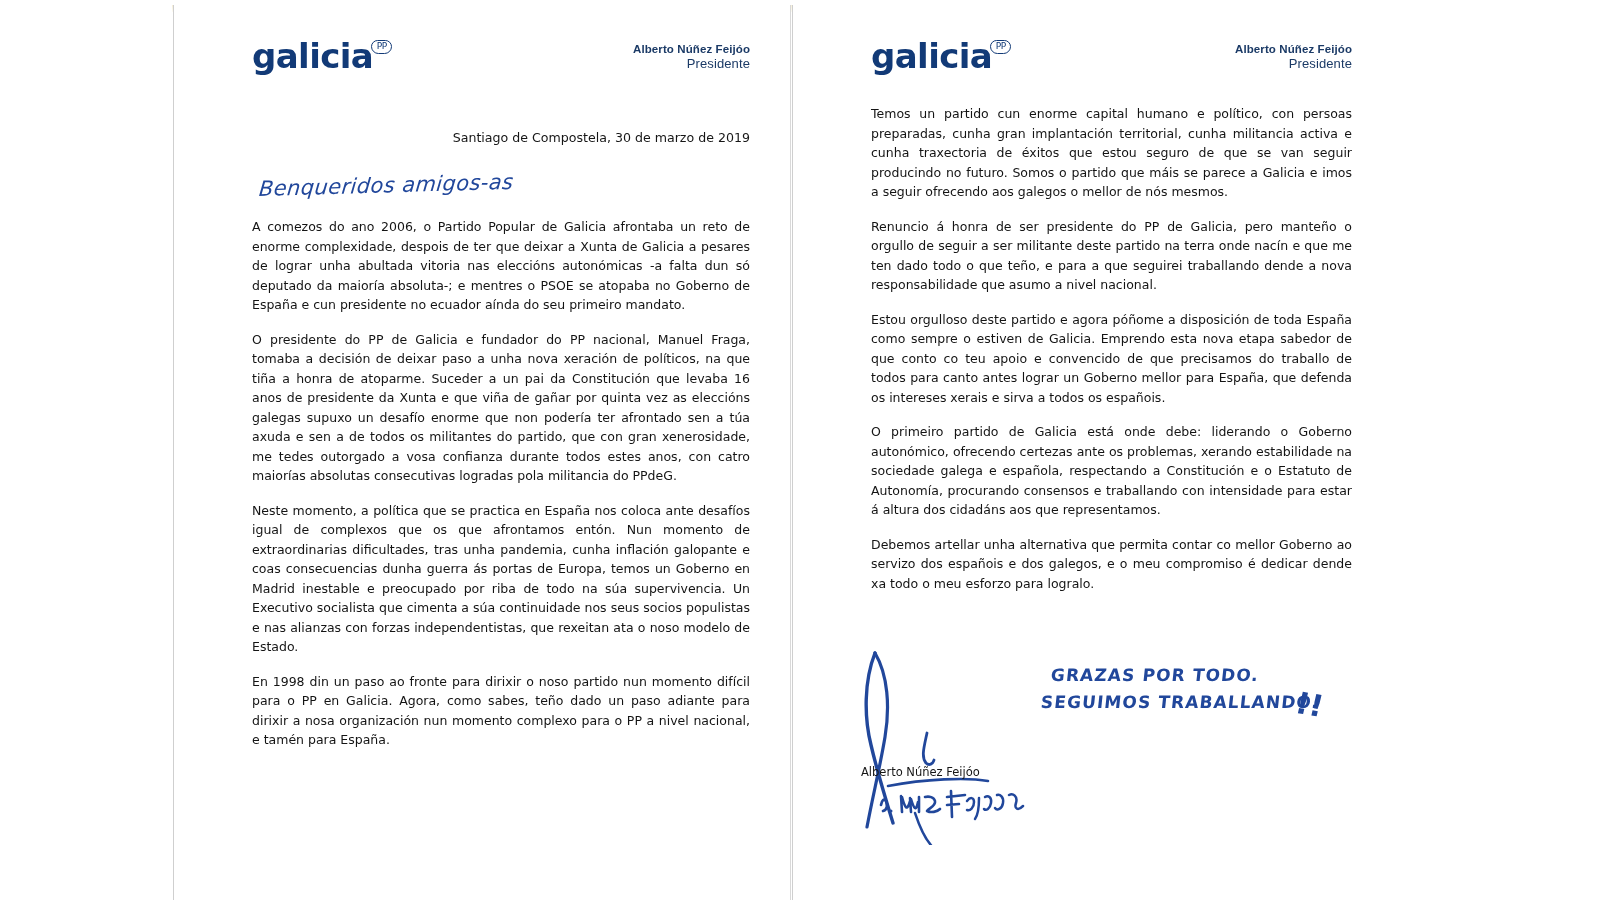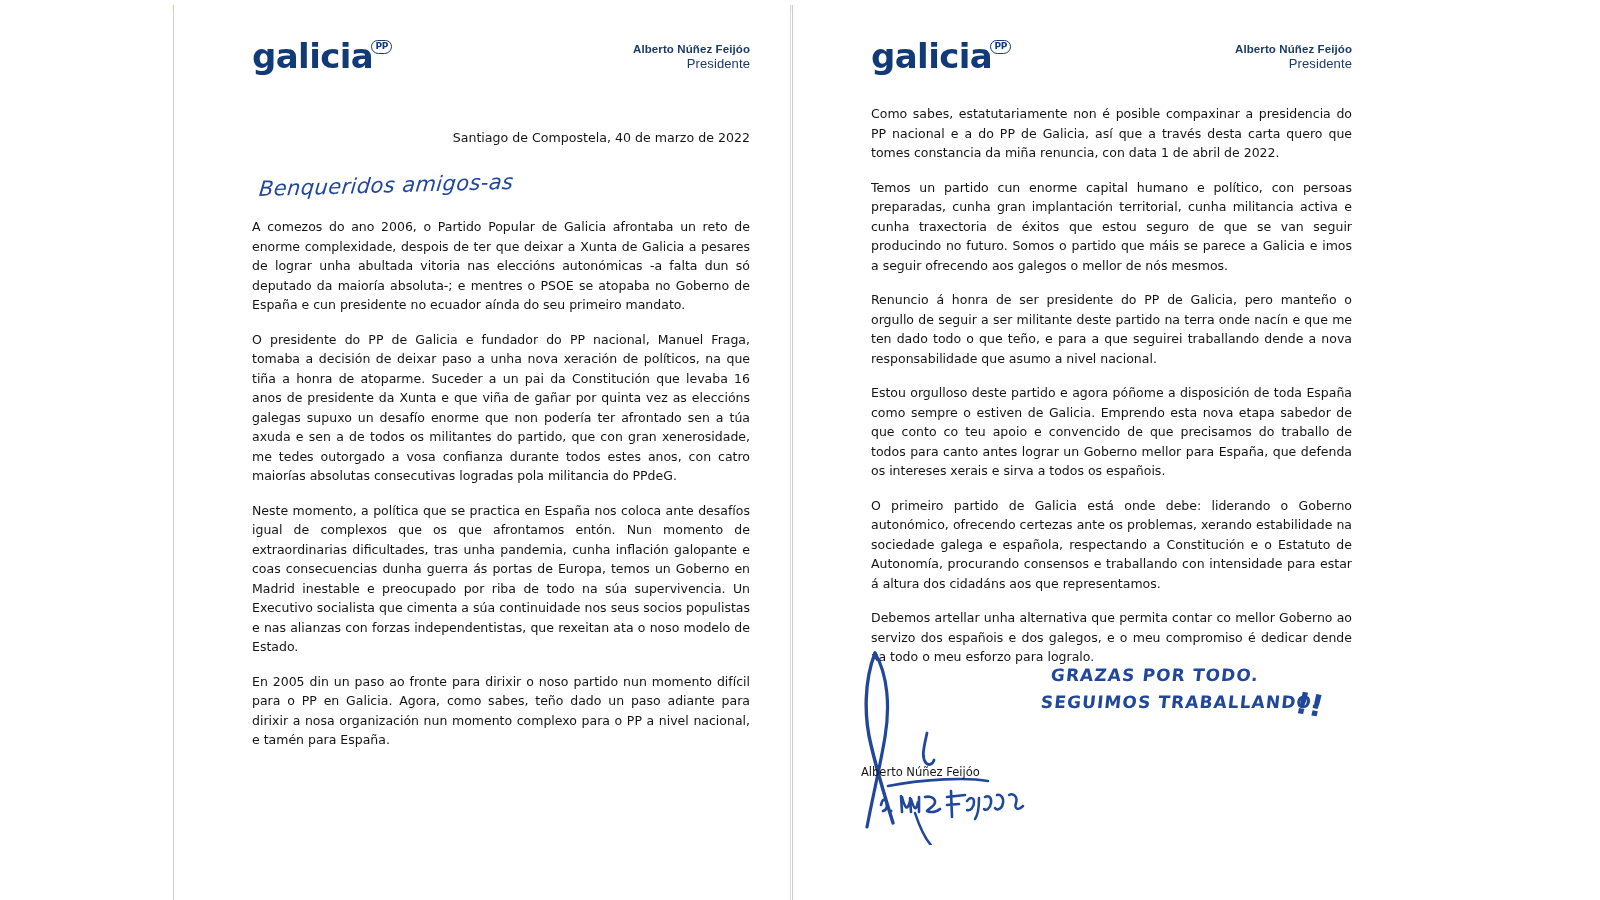--- a/index.html
+++ b/index.html
@@ -88,21 +88,21 @@
     margin-left: -2px;
     width: 21px;
     height: 14px;
     border: 1.6px solid #123a77;
     border-radius: 8px 8px 9px 9px;
     box-sizing: border-box;
     text-align: center;
   }
   .logo-pp span {
     font-family: "DejaVu Sans", sans-serif;
-    font-weight: 700;
+    font-weight: 400;
     font-size: 9px;
     line-height: 11px;
     color: #123a77;
     letter-spacing: -0.4px;
     display: block;
   }
   .signer-block {
     position: absolute;
     text-align: right;
     line-height: 1.22;
@@ -210,28 +210,28 @@
         <div class="logo" style="left:78px; top:6px;">
           <span class="logo-word">galicia</span><span class="logo-pp"><span>PP</span></span>
         </div>
         <div class="signer-block" style="right:40px; top:9px;">
           <div class="signer-name">Alberto Núñez Feijóo</div>
           <div class="signer-role">Presidente</div>
         </div>
       </div>
 
       <div class="doc-body" style="left:78px; right:40px; top:125px;">
-        <div class="place-date">Santiago de Compostela, 40 de marzo de 2022</div>
+        <div class="place-date">Santiago de Compostela, 30 de marzo de 2019</div>
 
         <div style="height:72px;"></div>
 
         <p class="para">A comezos do ano 2006, o Partido Popular de Galicia afrontaba un reto de enorme complexidade, despois de ter que deixar a Xunta de Galicia a pesares de lograr unha abultada vitoria nas eleccións autonómicas -a falta dun só deputado da maioría absoluta-; e mentres o PSOE se atopaba no Goberno de España e cun presidente no ecuador aínda do seu primeiro mandato.</p>
         <p class="para">O presidente do PP de Galicia e fundador do PP nacional, Manuel Fraga, tomaba a decisión de deixar paso a unha nova xeración de políticos, na que tiña a honra de atoparme. Suceder a un pai da Constitución que levaba 16 anos de presidente da Xunta e que viña de gañar por quinta vez as eleccións galegas supuxo un desafío enorme que non podería ter afrontado sen a túa axuda e sen a de todos os militantes do partido, que con gran xenerosidade, me tedes outorgado a vosa confianza durante todos estes anos, con catro maiorías absolutas consecutivas logradas pola militancia do PPdeG.</p>
         <p class="para">Neste momento, a política que se practica en España nos coloca ante desafíos igual de complexos que os que afrontamos entón. Nun momento de extraordinarias dificultades, tras unha pandemia, cunha inflación galopante e coas consecuencias dunha guerra ás portas de Europa, temos un Goberno en Madrid inestable e preocupado por riba de todo na súa supervivencia. Un Executivo socialista que cimenta a súa continuidade nos seus socios populistas e nas alianzas con forzas independentistas, que rexeitan ata o noso modelo de Estado.</p>
-        <p class="para">En 2005 din un paso ao fronte para dirixir o noso partido nun momento difícil para o PP en Galicia. Agora, como sabes, teño dado un paso adiante para dirixir a nosa organización nun momento complexo para o PP a nivel nacional, e tamén para España.</p>
+        <p class="para">En 1998 din un paso ao fronte para dirixir o noso partido nun momento difícil para o PP en Galicia. Agora, como sabes, teño dado un paso adiante para dirixir a nosa organización nun momento complexo para o PP a nivel nacional, e tamén para España.</p>
       </div>
 
       <div class="greeting-hand handwritten" style="left:84px; top:172px;">Benqueridos amigos-as</div>
 
     </div>
   </div>
 
   <div class="page page-2">
     <div class="page-inner">
 
@@ -239,21 +239,20 @@
         <div class="logo" style="left:78px; top:6px;">
           <span class="logo-word">galicia</span><span class="logo-pp"><span>PP</span></span>
         </div>
         <div class="signer-block" style="right:248px; top:9px;">
           <div class="signer-name">Alberto Núñez Feijóo</div>
           <div class="signer-role">Presidente</div>
         </div>
       </div>
 
       <div class="doc-body" style="left:78px; right:248px; top:99px;">
-        <p class="para">Como sabes, estatutariamente non é posible compaxinar a presidencia do PP nacional e a do PP de Galicia, así que a través desta carta quero que tomes constancia da miña renuncia, con data 1 de abril de 2022.</p>
         <p class="para">Temos un partido cun enorme capital humano e político, con persoas preparadas, cunha gran implantación territorial, cunha militancia activa e cunha traxectoria de éxitos que estou seguro de que se van seguir producindo no futuro. Somos o partido que máis se parece a Galicia e imos a seguir ofrecendo aos galegos o mellor de nós mesmos.</p>
         <p class="para">Renuncio á honra de ser presidente do PP de Galicia, pero manteño o orgullo de seguir a ser militante deste partido na terra onde nacín e que me ten dado todo o que teño, e para a que seguirei traballando dende a nova responsabilidade que asumo a nivel nacional.</p>
         <p class="para">Estou orgulloso deste partido e agora póñome a disposición de toda España como sempre o estiven de Galicia. Emprendo esta nova etapa sabedor de que conto co teu apoio e convencido de que precisamos do traballo de todos para canto antes lograr un Goberno mellor para España, que defenda os intereses xerais e sirva a todos os españois.</p>
         <p class="para">O primeiro partido de Galicia está onde debe: liderando o Goberno autonómico, ofrecendo certezas ante os problemas, xerando estabilidade na sociedade galega e española, respectando a Constitución e o Estatuto de Autonomía, procurando consensos e traballando con intensidade para estar á altura dos cidadáns aos que representamos.</p>
         <p class="para">Debemos artellar unha alternativa que permita contar co mellor Goberno ao servizo dos españois e dos galegos, e o meu compromiso é dedicar dende xa todo o meu esforzo para logralo.</p>
       </div>
 
       <div class="closing-hand handwritten" style="left:258px; top:660px;">
         <span class="hand-line">GRAZAS POR TODO.</span>
         <span class="hand-line l2">SEGUIMOS TRABALLANDO.</span>

